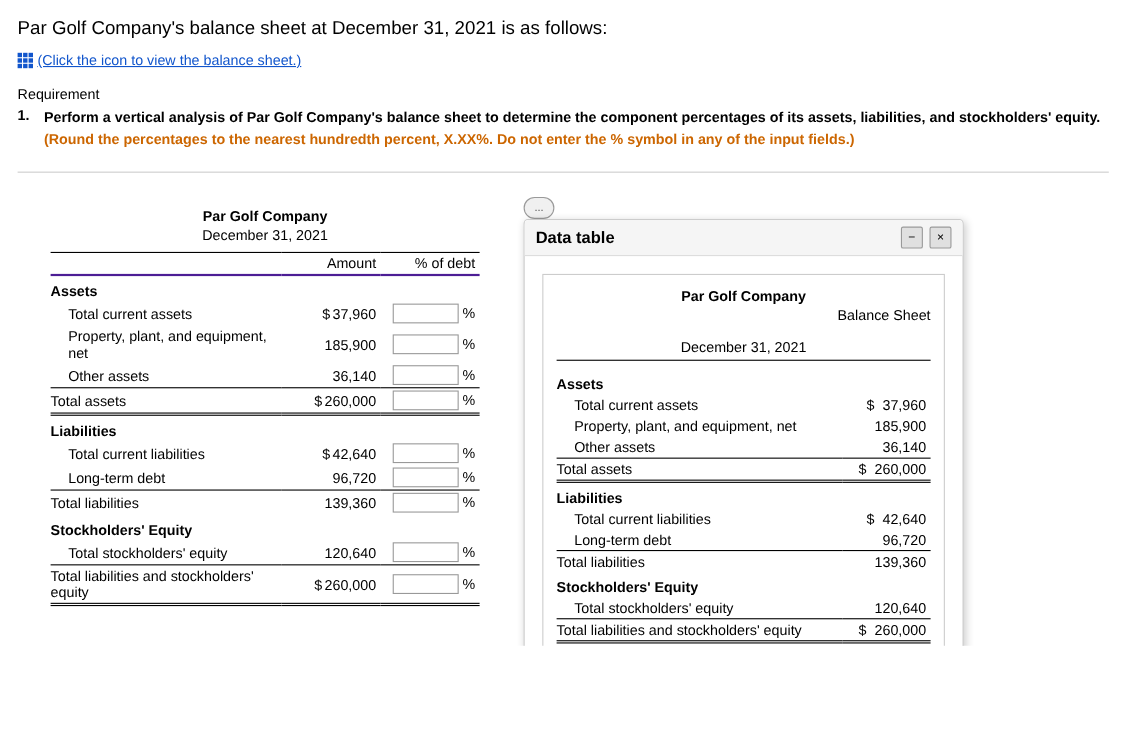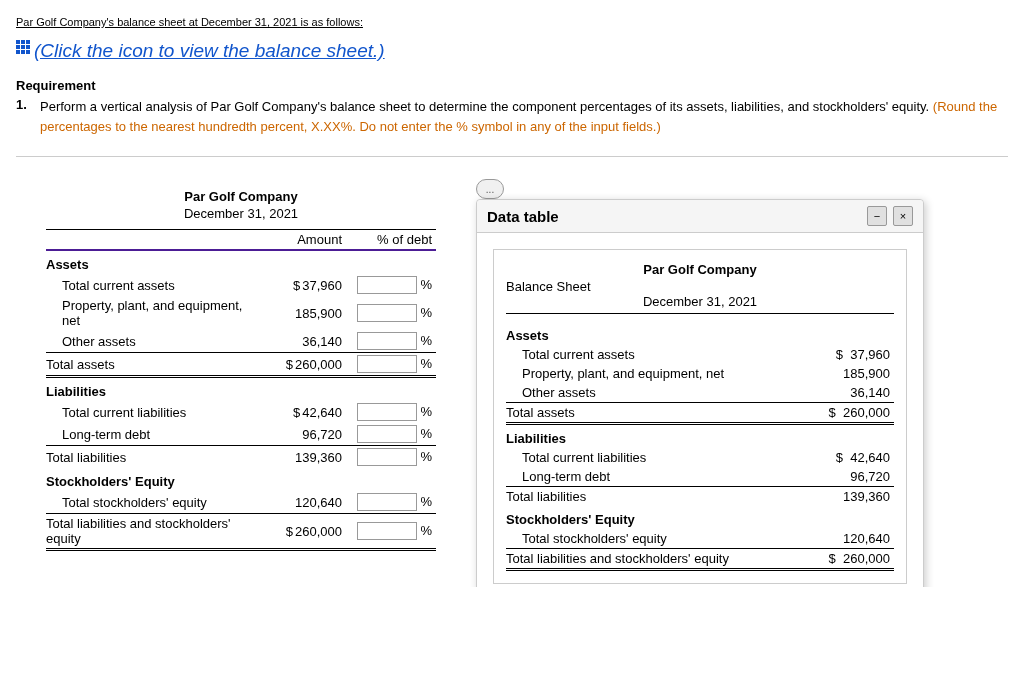--- a/index.html
+++ b/index.html
@@ -9,65 +9,64 @@
       background: #fff;
       color: #000;
       padding: 16px;
     }
 
     
     .header-section {
       margin-bottom: 16px;
     }
     .header-section .title-line {
-      font-size: 11px;
+      font-size: 17px;
       margin-bottom: 4px;
-      text-decoration: underline;
     }
     .header-section .icon-link {
       color: #1155cc;
       text-decoration: underline;
       cursor: pointer;
-      font-size: 19px;
+      font-size: 13px;
       display: inline-flex;
-      align-items: flex-start;
+      align-items: flex-end;
       gap: 4px;
-      font-style: italic;
     }
     .grid-icon {
       display: inline-grid;
       grid-template-columns: repeat(3,4px);
       grid-template-rows: repeat(3,4px);
       gap: 1px;
     }
     .grid-icon span {
       width: 4px; height: 4px;
       background: #1155cc;
       display: block;
     }
 
     
     .requirement-section {
       margin-bottom: 20px;
     }
     .requirement-section .req-title {
-      font-weight: bold;
+      font-weight: normal;
       margin-bottom: 4px;
     }
     .requirement-section .req-item {
       display: flex;
       gap: 8px;
     }
     .requirement-section .req-number {
       font-weight: bold;
       min-width: 16px;
     }
     .requirement-section .req-text {
       font-size: 13px;
       line-height: 1.5;
+      font-weight: bold;
     }
     .req-text .highlight {
       color: #cc6600;
     }
 
     
     .divider {
       border: none;
       border-top: 1px solid #ccc;
       margin: 12px 0;
@@ -179,21 +178,21 @@
       left: 460px;
       font-size: 10px;
       color: #555;
     }
 
     
     .right-panel {
       position: absolute;
       left: 460px;
       top: 30px;
-      width: 448px;
+      width: 400px;
       border: 1px solid #ccc;
       border-radius: 4px;
       background: #fff;
       box-shadow: 2px 2px 8px rgba(0,0,0,0.2);
     }
     .modal-titlebar {
       background: #f5f5f5;
       border-bottom: 1px solid #ccc;
       padding: 6px 10px;
       display: flex;
@@ -229,23 +228,23 @@
       border: 1px solid #ccc;
       padding: 12px;
     }
     .data-table-inner .dt-title {
       text-align: center;
       font-weight: bold;
       font-size: 13px;
       margin-bottom: 2px;
     }
     .data-table-inner .dt-subtitle {
-      text-align: left;
-      font-size: 13px;
-      margin-bottom: 0;
+      text-align: right;
+      font-size: 13px;
+      margin-bottom: 14px;
     }
     .data-table-inner .dt-date {
       text-align: center;
       font-size: 13px;
       margin-bottom: 8px;
       border-bottom: 1px solid #000;
       padding-bottom: 4px;
     }
     .data-table-inner table {
       width: 100%;

